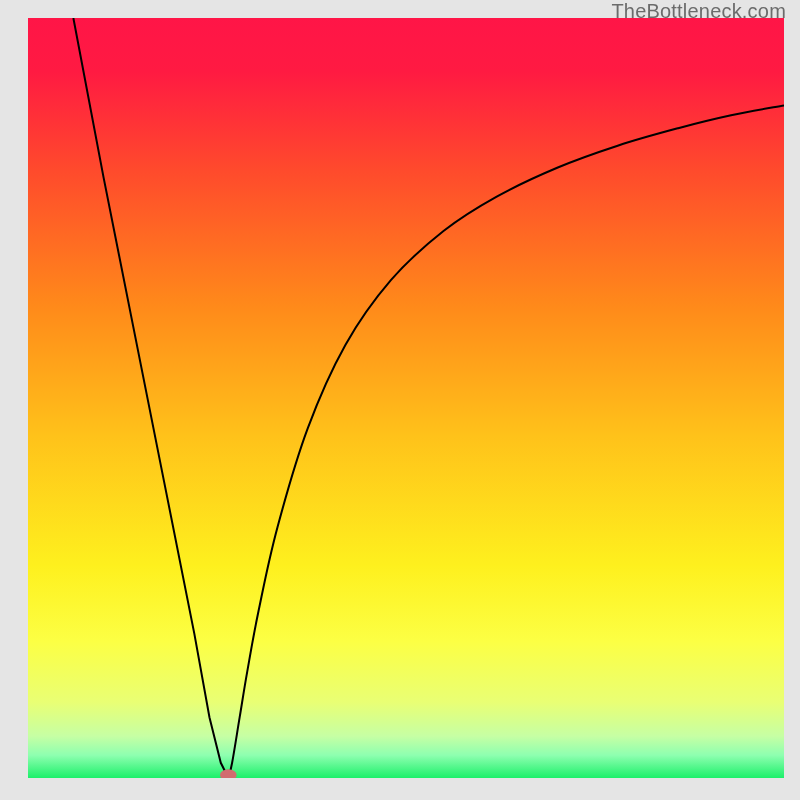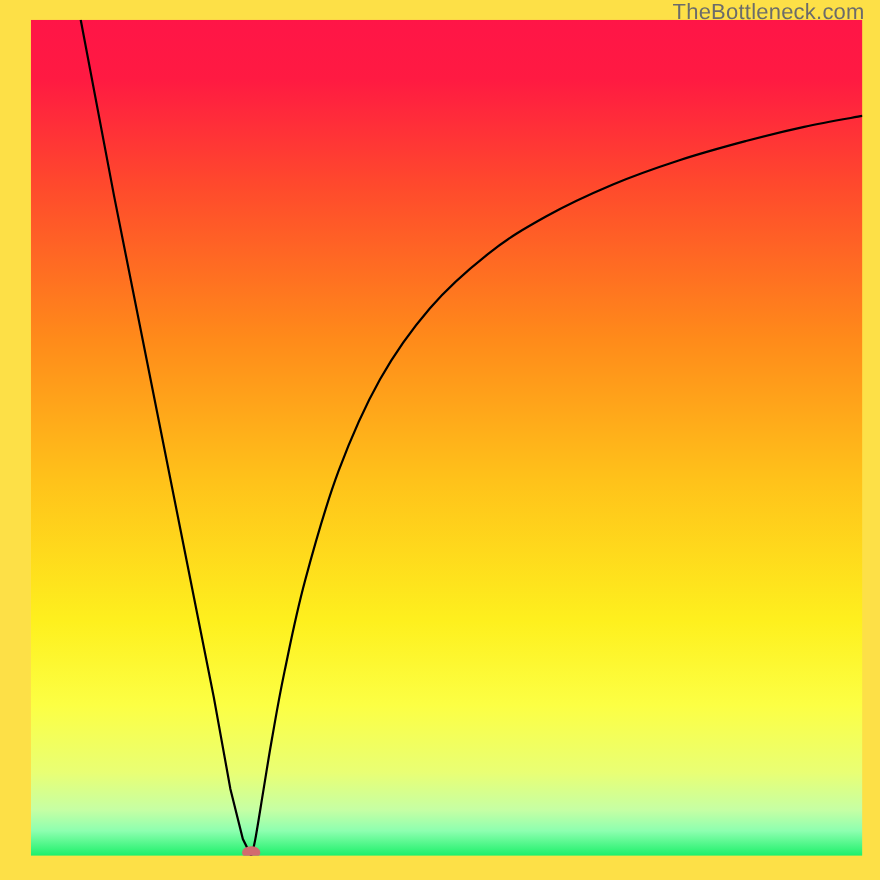--- a/index.html
+++ b/index.html
@@ -8,21 +8,21 @@
     width: 800px;
     height: 800px;
     overflow: hidden;
     background: #000;
     font-family: Arial, Helvetica, sans-serif;
   }
   .frame {
     position: relative;
     width: 800px;
     height: 800px;
-    background: #fde047;
+    background: #e5e5e5;
   }
   .plot {
     position: absolute;
     left: 28px;
     top: 18px;
     width: 756px;
     height: 760px;
   }
   .watermark {
     position: absolute;

